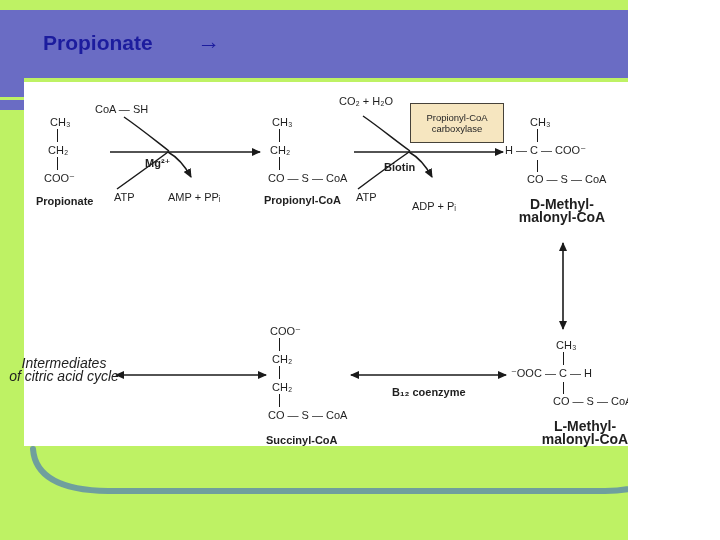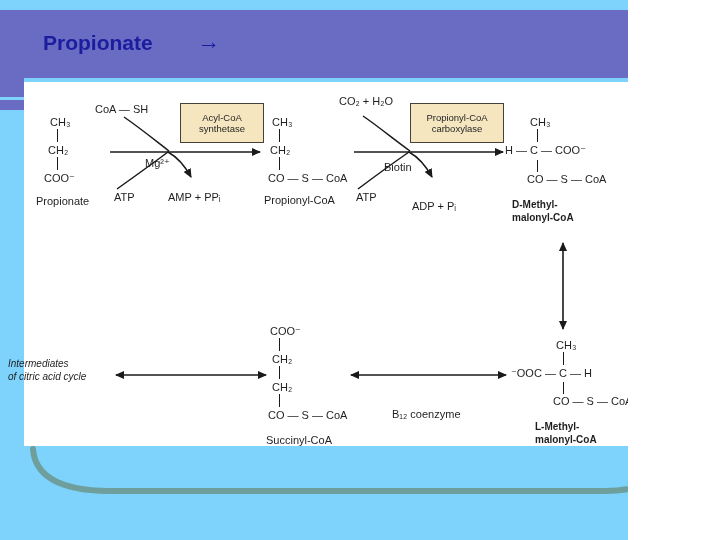--- a/index.html
+++ b/index.html
@@ -1,34 +1,34 @@
 <!DOCTYPE html>
 <html style="--band: #6a6cc4; --title: #1c1c9e; --teal: #6f9f9d; --boxfill: #f6e6c0; --boxline: #46423a; --ink: #1f1f1f;"><head>
 <meta charset="utf-8">
 <style>
   :root{
     --band:#6a6cc4; --title:#1c1c9e; --teal:#6f9f9d;
     --boxfill:#f6e6c0; --boxline:#46423a; --ink:#1f1f1f;
   }
   html,body{margin:0;padding:0;background:#fff;}
   #slide{
-    position:relative;width:628px;height:540px;overflow:hidden;background:#7dd3fc;
+    position:relative;width:628px;height:540px;overflow:hidden;background:#bef264;
     font-family:"Liberation Sans","DejaVu Sans",sans-serif;color:var(--ink);
   }
   #decor{position:absolute;left:0;top:0;width:720px;height:540px;}
   .t{position:absolute;font-size:11px;line-height:12px;white-space:nowrap;color:var(--ink);}
-  .b{font-weight:normal;}
+  .b{font-weight:bold;}
   .title-part{position:absolute;font-size:21px;line-height:24px;font-weight:600;color:var(--title);white-space:nowrap;}
   .ebox{
     position:absolute;background:var(--boxfill);border:1px solid var(--boxline);
     display:flex;flex-direction:column;justify-content:center;align-items:center;
     font-size:9.5px;line-height:11.5px;color:#262626;text-align:center;
   }
   .bond{position:absolute;width:1.3px;background:#1a1a1a;}
-  .lblblock{position:absolute;font-size:10px;line-height:13px;font-weight:bold;white-space:nowrap;}
+  .lblblock{position:absolute;text-align:center;font-size:14px;line-height:13px;font-weight:bold;white-space:nowrap;}
   .plain{font-weight:normal;font-style:italic;}
 </style>
 </head>
 <body>
 
 <div id="slide">
 
   <svg id="decor" viewBox="0 0 720 540">
     <defs>
       <marker id="ah" markerWidth="10" markerHeight="8" refX="8" refY="4" orient="auto-start-reverse" markerUnits="userSpaceOnUse">
@@ -65,24 +65,20 @@
   <span class="title-part" style="left:197px;top:29px;font-size:23px">→</span>
 
   <span class="t" style="left:50px;top:116px">CH₃</span>
   <i class="bond" style="left:57px;top:129px;height:13px"></i>
   <span class="t" style="left:48px;top:144px">CH₂</span>
   <i class="bond" style="left:57px;top:157px;height:13px"></i>
   <span class="t" style="left:44px;top:172px">COO⁻</span>
   <span class="t b" style="left:36px;top:195px">Propionate</span>
 
   <span class="t" style="left:95px;top:103px">CoA — SH</span>
-  <div class="ebox" style="left:180px;top:103px;width:82px;height:38px">
-    <span>Acyl-CoA</span>
-    <span>synthetase</span>
-  </div>
   <span class="t b" style="left:145px;top:157px">Mg²⁺</span>
   <span class="t" style="left:114px;top:191px">ATP</span>
   <span class="t" style="left:168px;top:191px">AMP + PPᵢ</span>
 
   <span class="t" style="left:272px;top:116px">CH₃</span>
   <i class="bond" style="left:279px;top:129px;height:13px"></i>
   <span class="t" style="left:270px;top:144px">CH₂</span>
   <i class="bond" style="left:279px;top:157px;height:13px"></i>
   <span class="t" style="left:268px;top:172px">CO — S — CoA</span>
   <span class="t b" style="left:264px;top:194px">Propionyl-CoA</span>
@@ -110,21 +106,21 @@
   <span class="t" style="left:556px;top:339px">CH₃</span>
   <i class="bond" style="left:563px;top:352px;height:13px"></i>
   <span class="t" style="left:511px;top:367px">⁻OOC — C — H</span>
   <i class="bond" style="left:563px;top:382px;height:12px"></i>
   <span class="t" style="left:553px;top:395px">CO — S — CoA</span>
   <div class="lblblock" style="left:535px;top:420px;width:100px">
     <div>L-Methyl-</div>
     <div>malonyl-CoA</div>
   </div>
 
-  <span class="t b" style="left:392px;top:408px">B₁₂ coenzyme</span>
+  <span class="t b" style="left:392px;top:386px">B₁₂ coenzyme</span>
 
   <span class="t" style="left:270px;top:325px">COO⁻</span>
   <i class="bond" style="left:279px;top:338px;height:13px"></i>
   <span class="t" style="left:272px;top:353px">CH₂</span>
   <i class="bond" style="left:279px;top:366px;height:13px"></i>
   <span class="t" style="left:272px;top:381px">CH₂</span>
   <i class="bond" style="left:279px;top:394px;height:13px"></i>
   <span class="t" style="left:268px;top:409px">CO — S — CoA</span>
   <span class="t b" style="left:266px;top:434px">Succinyl-CoA</span>
 

